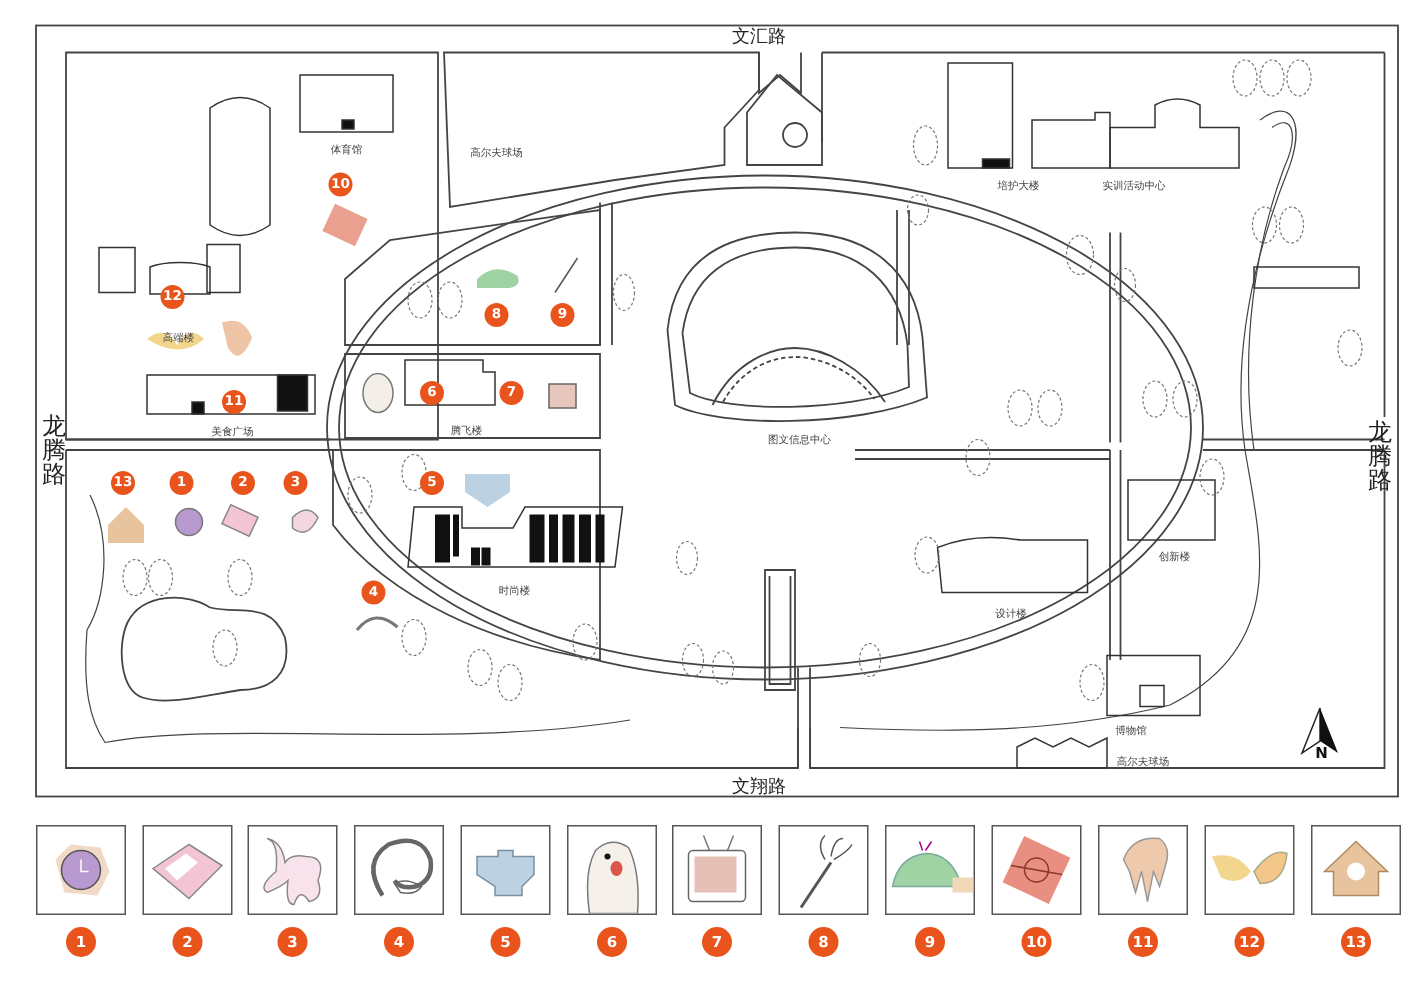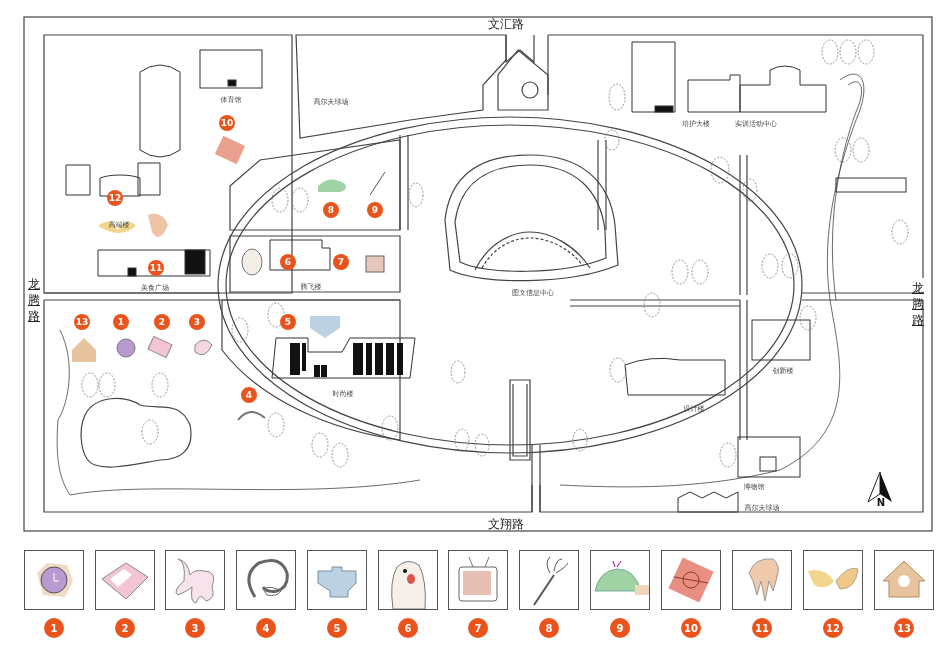--- a/index.html
+++ b/index.html
@@ -1,19 +1,19 @@
 <!DOCTYPE html>
 <html><head>
 <meta charset="utf-8">
 <style>
   html,body{margin:0;padding:0;background:#fff;}
   body{width:945px;height:666px;position:relative;overflow:hidden;font-family:"DejaVu Sans",sans-serif;color:#333;}
   #map{position:absolute;left:0;top:0;width:821px;height:540px;}
   .road-label{position:absolute;font-size:12px;color:#222;line-height:1;}
-  .road-label.vert{width:14px;text-align:left;font-size:12px;line-height:16px;white-space:normal;word-break:break-all;text-decoration:underline;}
+  .road-label.vert{width:14px;text-align:center;font-size:16px;line-height:16px;white-space:normal;word-break:break-all;}
   .bld-label{position:absolute;font-size:7px;color:#444;white-space:nowrap;transform:translateX(-50%);}
   .pin{position:absolute;width:16px;height:16px;border-radius:50%;background:#e8541c;color:#fff;font-size:9px;font-weight:bold;display:flex;align-items:center;justify-content:center;transform:translate(-50%,-50%);font-family:"DejaVu Sans",sans-serif;cursor:pointer;}
   .legend{position:absolute;top:550px;left:0;width:945px;height:110px;}
   .leg-item{position:absolute;top:0;width:60px;cursor:pointer;}
   .leg-box{width:58px;height:58px;border:1px solid #555;background:#fff;position:relative;}
   .leg-box svg{position:absolute;left:0;top:0;}
   .leg-pin{width:20px;height:20px;border-radius:50%;background:#e8541c;color:#fff;font-size:10px;font-weight:bold;display:flex;align-items:center;justify-content:center;margin:8px auto 0 auto;}
 </style>
 </head>
 <body>
@@ -189,28 +189,28 @@
 
 
 <div class="road-label" style="left:488px;top:18px;">文汇路</div>
 <div class="road-label" style="left:488px;top:518px;">文翔路</div>
 <div class="road-label vert" style="left:28px;top:276px;">龙腾路</div>
 <div class="road-label vert" style="left:912px;top:280px;">龙腾路</div>
 
 
 <div class="bld-label" style="left:231px;top:95px;">体育馆</div>
 <div class="bld-label" style="left:320px;top:97px;margin-left:11px;">高尔夫球场</div>
-<div class="bld-label" style="left:696px;top:119px;">培护大楼</div>
+<div class="bld-label" style="left:679px;top:119px;">培护大楼</div>
 <div class="bld-label" style="left:756px;top:119px;">实训活动中心</div>
 <div class="bld-label" style="left:119px;top:220px;">高端楼</div>
 <div class="bld-label" style="left:155px;top:283px;">美食广场</div>
 <div class="bld-label" style="left:311px;top:282px;">腾飞楼</div>
 <div class="bld-label" style="left:533px;top:288px;">图文信息中心</div>
 <div class="bld-label" style="left:343px;top:389px;">时尚楼</div>
-<div class="bld-label" style="left:674px;top:404px;margin-left:20px;">设计楼</div>
+<div class="bld-label" style="left:674px;top:404px;">设计楼</div>
 <div class="bld-label" style="left:783px;top:366px;">创新楼</div>
 <div class="bld-label" style="left:754px;top:482px;">博物馆</div>
 <div class="bld-label" style="left:762px;top:503px;">高尔夫球场</div>
 <div class="bld-label" style="left:881px;top:497px;font-size:10px;font-weight:bold;color:#111;">N</div>
 
 
 <div class="pin" style="left:121px;top:322px;">1</div>
 <div class="pin" style="left:162px;top:322px;">2</div>
 <div class="pin" style="left:197px;top:322px;">3</div>
 <div class="pin" style="left:249px;top:395px;">4</div>

